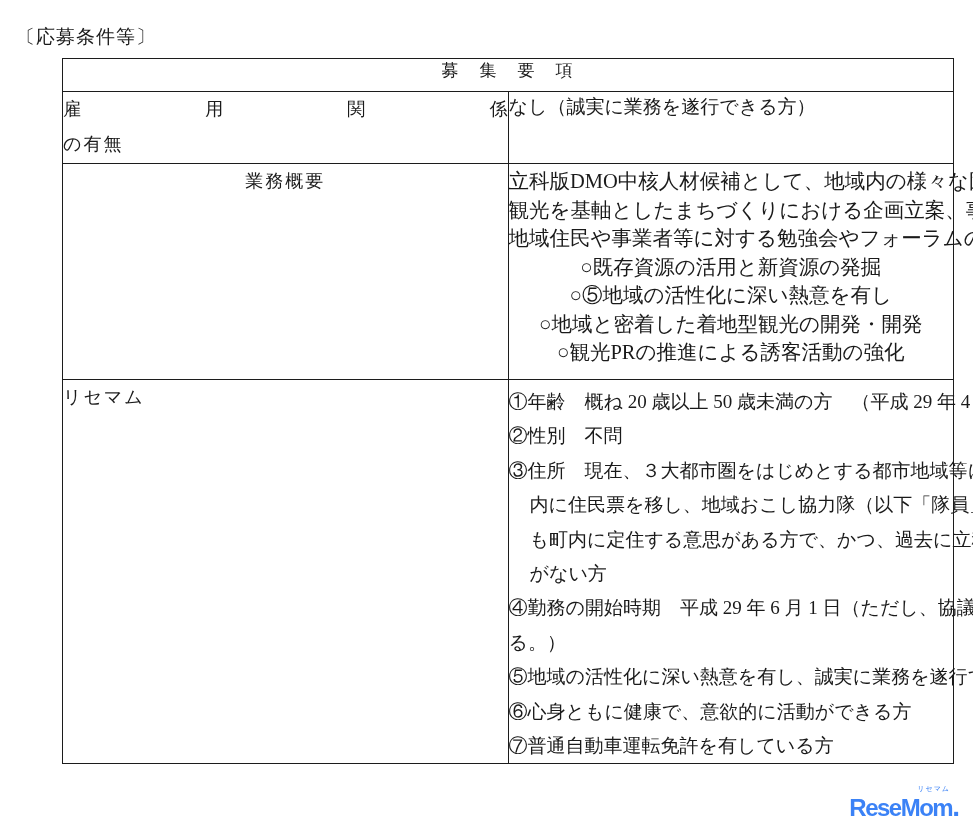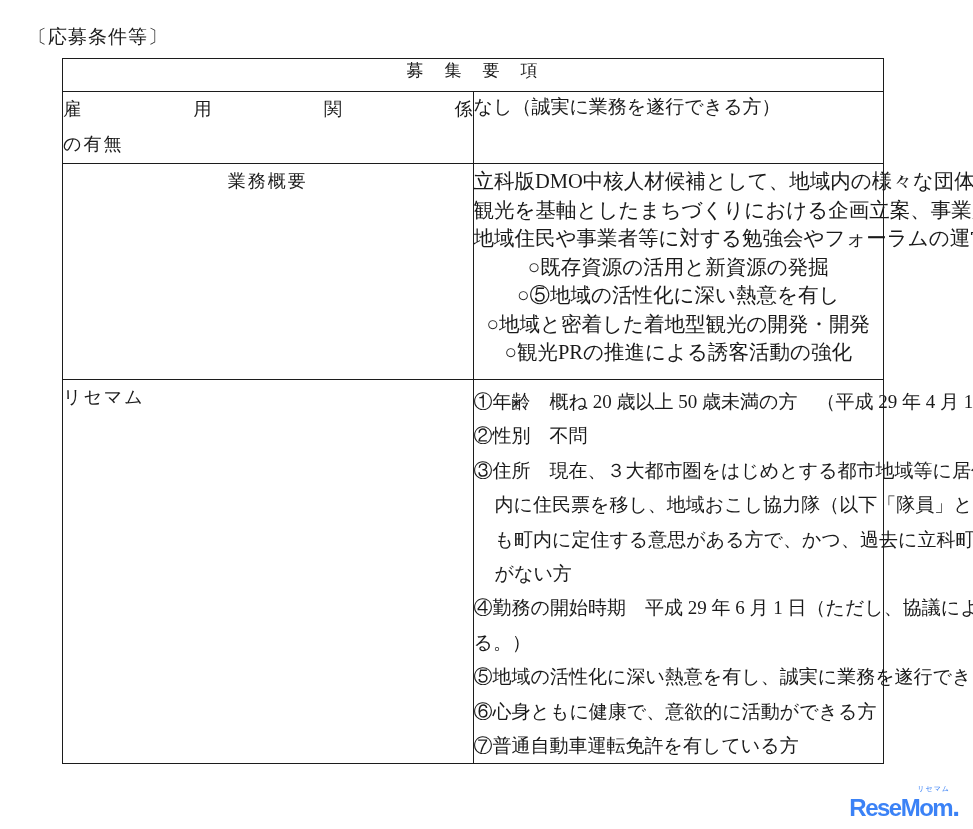--- a/index.html
+++ b/index.html
@@ -12,33 +12,33 @@
     width: 973px;
     height: 829px;
     overflow: hidden;
     font-family: "Liberation Serif", "DejaVu Serif", serif;
     color: #1a1a1a;
   }
 
   
   .heading {
     position: absolute;
-    left: 28px;
+    left: 16px;
     top: 24px;
     font-size: 19px;
     letter-spacing: 1px;
     white-space: nowrap;
   }
 
   
   table.main {
     position: absolute;
     left: 62px;
     top: 58px;
-    width: 822px;
+    width: 892px;
     border-collapse: collapse;
     table-layout: fixed;
   }
   table.main, table.main td {
     border: 1.5px solid #1c1c1c;
   }
   table.main td {
     vertical-align: top;
     padding: 0;
   }

